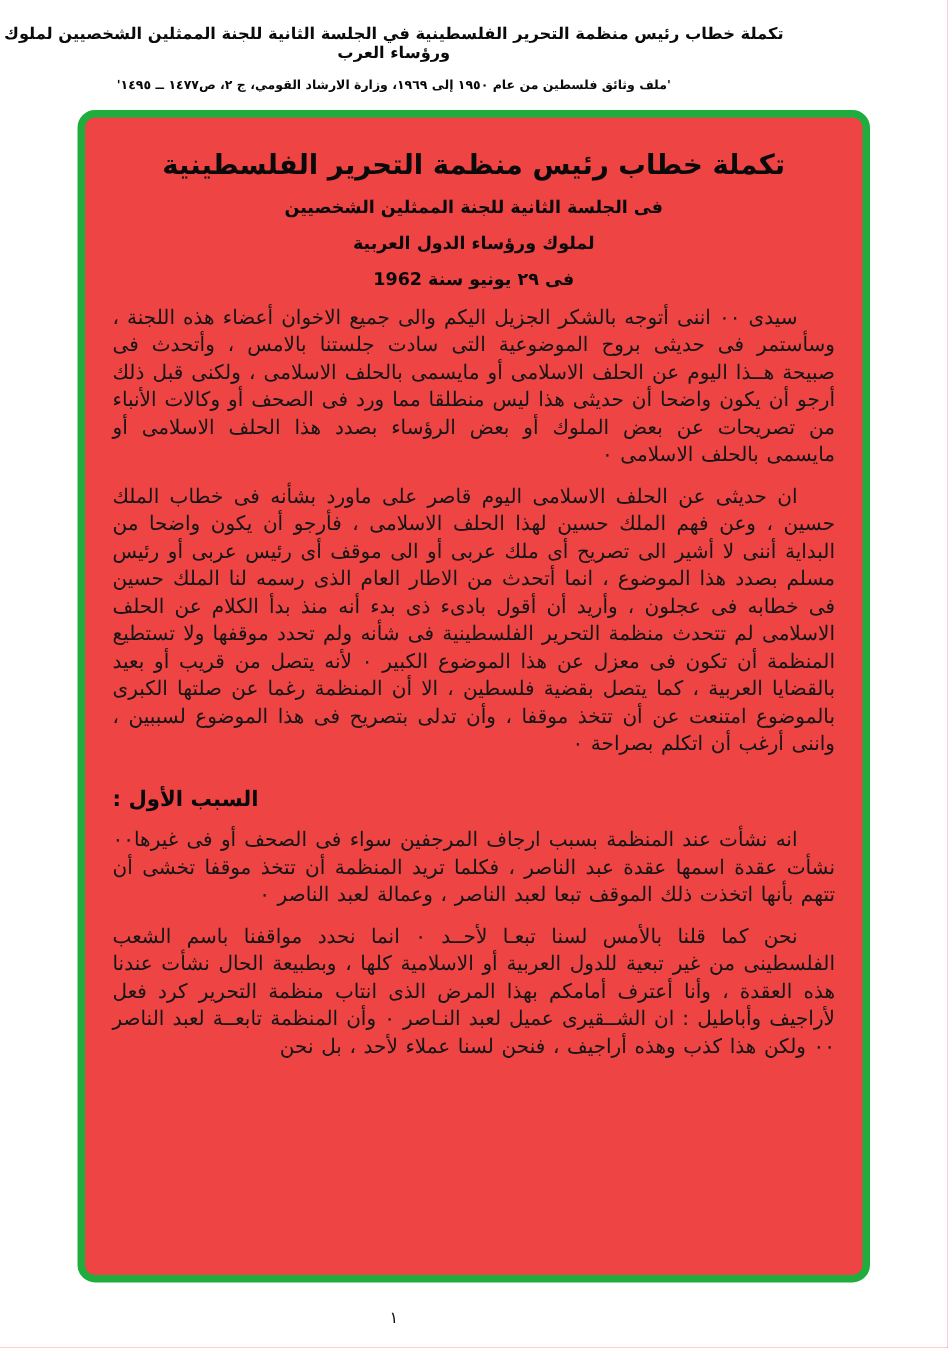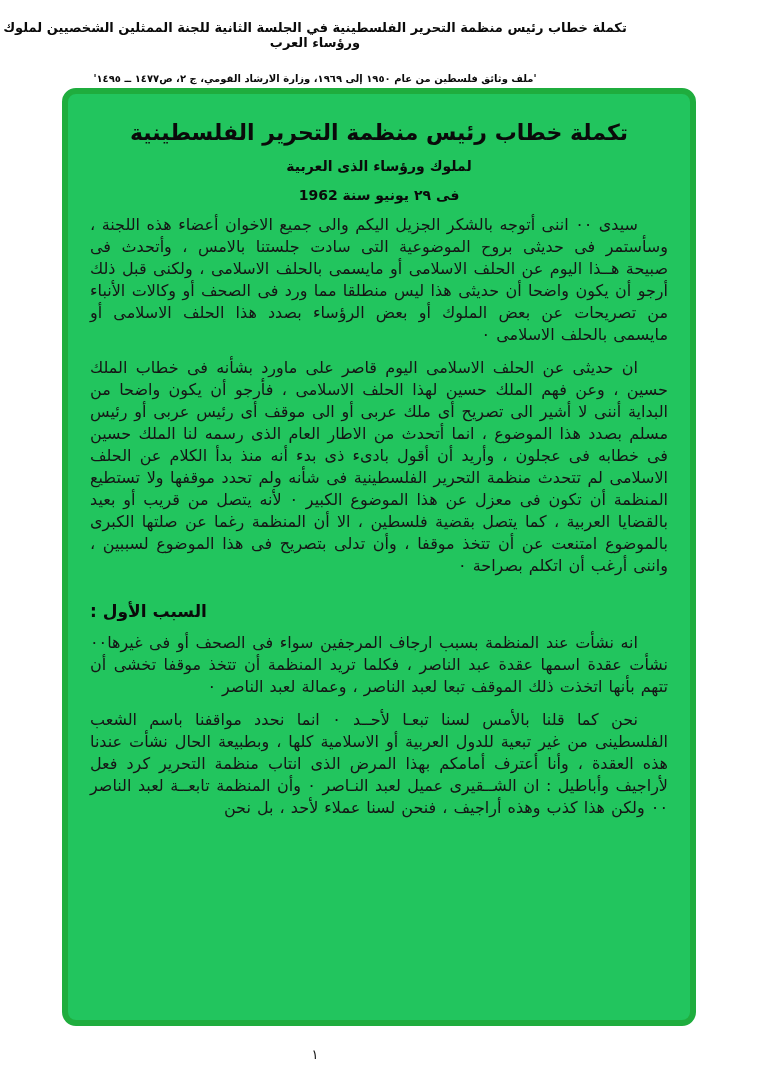--- a/index.html
+++ b/index.html
@@ -21,36 +21,36 @@
     text-align: center;
     direction: rtl;
   }
   .header-title {
     font-size: 13px;
     font-weight: bold;
     letter-spacing: 0;
     color: #0a0a0a;
   }
   .header-source {
-    margin-top: 23px;
+    margin-top: 13px;
     font-size: 10px;
     font-weight: bold;
     color: #0a0a0a;
   }
   .doc-frame {
     position: absolute;
     left: 62px;
     top: 88px;
     width: 634px;
     height: 938px;
     border: 6px solid var(--frame-green, #1fad3e);
     border-radius: 14px;
     padding: 16px 18px 0 18px;
     direction: rtl;
-    background: #22c55e;
+    background: #ef4444;
   }
   .doc-title-main {
     margin-top: 10px;
     text-align: center;
     font-size: 22px;
     font-weight: bold;
     color: #0a0a0a;
   }
   .doc-subtitle {
     margin-top: 13px;
@@ -93,21 +93,22 @@
 
 <div class="page">
 
   <header class="page-header">
     <div class="header-title">تكملة خطاب رئيس منظمة التحرير الفلسطينية في الجلسة الثانية للجنة الممثلين الشخصيين لملوك ورؤساء العرب</div>
     <div class="header-source">'ملف وثائق فلسطين من عام ١٩٥٠ إلى ١٩٦٩، وزارة الارشاد القومي، ج ٢، ص١٤٧٧ ــ ١٤٩٥'</div>
   </header>
 
   <section class="doc-frame">
     <div class="doc-title-main">تكملة خطاب رئيس منظمة التحرير الفلسطينية</div>
-    <div class="doc-subtitle">لملوك ورؤساء الذى العربية</div>
+    <div class="doc-subtitle">فى الجلسة الثانية للجنة الممثلين الشخصيين</div>
+    <div class="doc-subtitle">لملوك ورؤساء الدول العربية</div>
     <div class="doc-subtitle">فى ٢٩ يونيو سنة 1962</div>
 
     <p class="body-par first">سيدى ٠٠ اننى أتوجه بالشكر الجزيل اليكم والى جميع الاخوان أعضاء هذه اللجنة ، وسأستمر فى حديثى بروح الموضوعية التى سادت جلستنا بالامس ، وأتحدث فى صبيحة هــذا اليوم عن الحلف الاسلامى أو مايسمى بالحلف الاسلامى ، ولكنى قبل ذلك أرجو أن يكون واضحا أن حديثى هذا ليس منطلقا مما ورد فى الصحف أو وكالات الأنباء من تصريحات عن بعض الملوك أو بعض الرؤساء بصدد هذا الحلف الاسلامى أو مايسمى بالحلف الاسلامى ٠</p>
 
     <p class="body-par">ان حديثى عن الحلف الاسلامى اليوم قاصر على ماورد بشأنه فى خطاب الملك حسين ، وعن فهم الملك حسين لهذا الحلف الاسلامى ، فأرجو أن يكون واضحا من البداية أننى لا أشير الى تصريح أى ملك عربى أو الى موقف أى رئيس عربى أو رئيس مسلم بصدد هذا الموضوع ، انما أتحدث من الاطار العام الذى رسمه لنا الملك حسين فى خطابه فى عجلون ، وأريد أن أقول بادىء ذى بدء أنه منذ بدأ الكلام عن الحلف الاسلامى لم تتحدث منظمة التحرير الفلسطينية فى شأنه ولم تحدد موقفها ولا تستطيع المنظمة أن تكون فى معزل عن هذا الموضوع الكبير ٠ لأنه يتصل من قريب أو بعيد بالقضايا العربية ، كما يتصل بقضية فلسطين ، الا أن المنظمة رغما عن صلتها الكبرى بالموضوع امتنعت عن أن تتخذ موقفا ، وأن تدلى بتصريح فى هذا الموضوع لسببين ، واننى أرغب أن اتكلم بصراحة ٠</p>
 
     <h3 class="section-heading">السبب الأول :</h3>
 
     <p class="body-par">انه نشأت عند المنظمة بسبب ارجاف المرجفين سواء فى الصحف أو فى غيرها٠٠ نشأت عقدة اسمها عقدة عبد الناصر ، فكلما تريد المنظمة أن تتخذ موقفا تخشى أن تتهم بأنها اتخذت ذلك الموقف تبعا لعبد الناصر ، وعمالة لعبد الناصر ٠</p>
 

